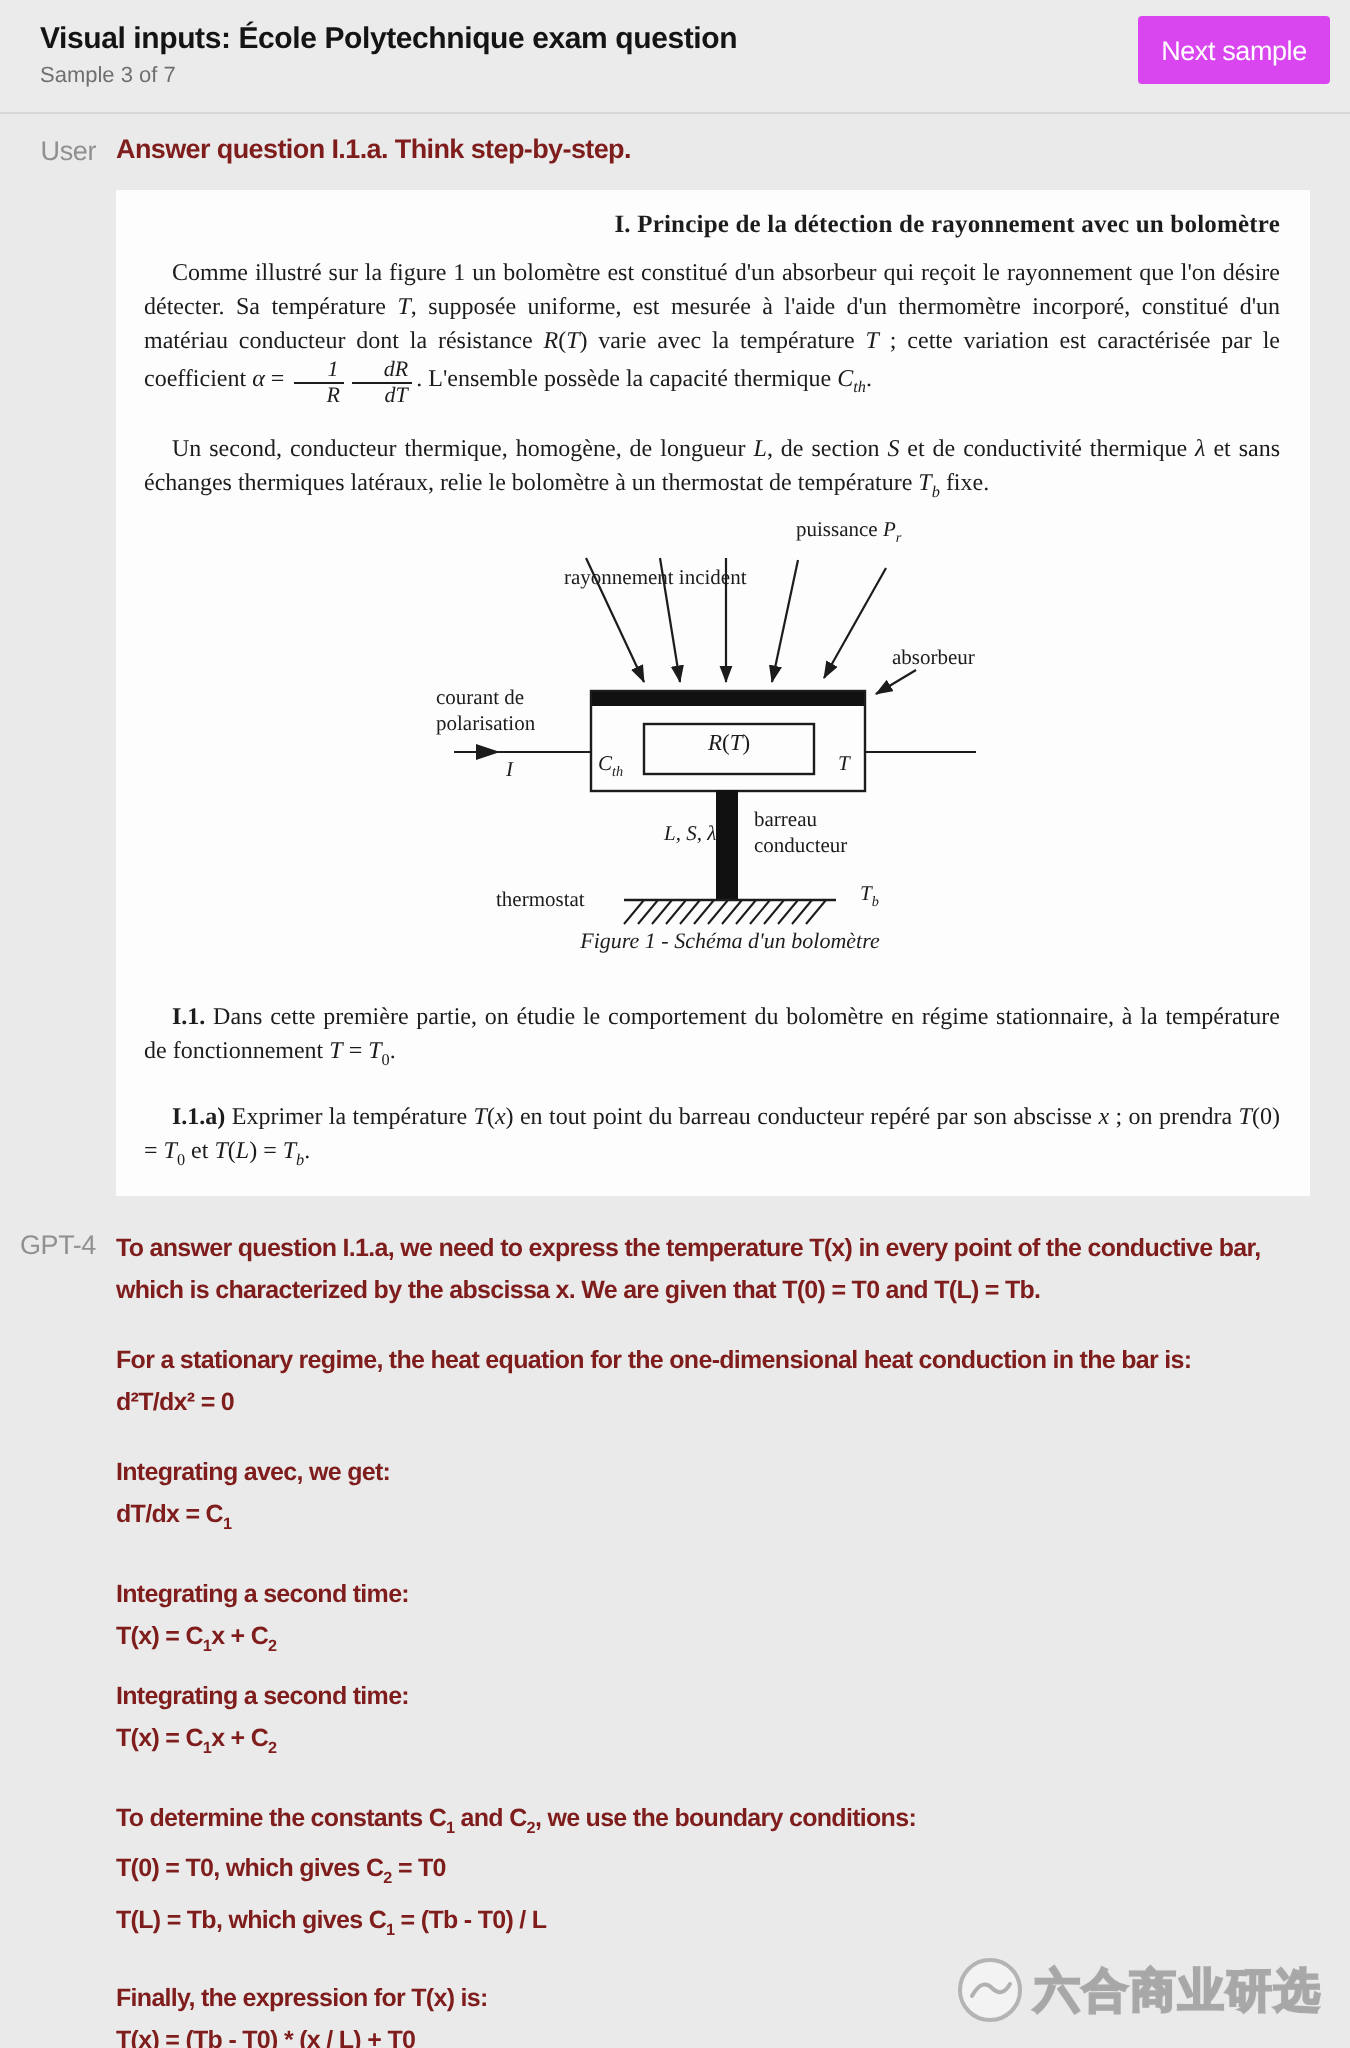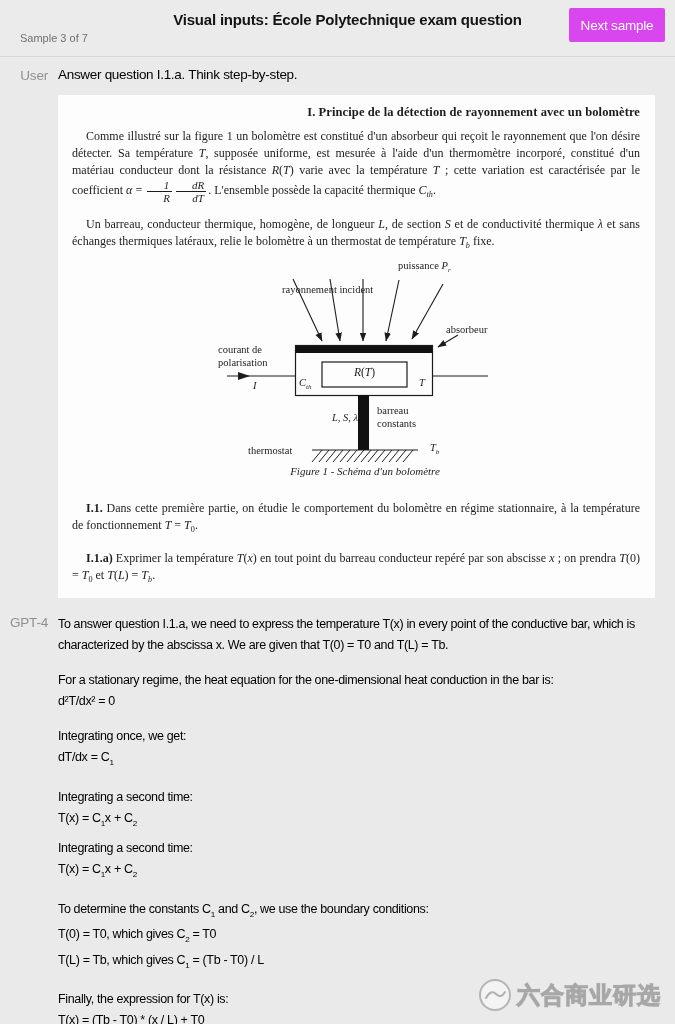--- a/index.html
+++ b/index.html
@@ -1,29 +1,29 @@
 <!DOCTYPE html>
 <html><head>
 <meta charset="utf-8">
 <style>
   * { margin:0; padding:0; box-sizing:border-box; }
   body { background:#cfcfcf; font-family:"Liberation Sans", sans-serif; }
   .page { position:relative; width:675px; height:1024px; background:#eaeaea; overflow:hidden; margin:0 auto; }
 
   
   .header { position:relative; height:57px; background:#ebebeb; border-bottom:1px solid #d7d7d7; padding:11px 0 0 20px; }
-  .header-title { font-size:15px; font-weight:bold; color:#141414; letter-spacing:-0.2px;text-align:center; }
+  .header-title { font-size:15px; font-weight:bold; color:#141414; letter-spacing:-0.2px; }
   .header-subtitle { font-size:11px; color:#6f6f6f; margin-top:4px; }
   .next-btn { position:absolute; top:8px; right:10px; width:96px; height:34px; background:#d946ef; color:#fff;
               border:none; font-family:inherit; font-size:13.5px; letter-spacing:-0.2px; border-radius:2px; cursor:pointer; }
 
   
   .row { display:flex; align-items:flex-start; }
   .role-label { width:48px; flex:0 0 48px; text-align:right; color:#909090; font-size:13.5px; letter-spacing:-0.2px; padding-top:1px; }
-  .row-content { margin-left:10px; width:604px; color:#000000; font-size:13.5px; letter-spacing:-0.3px; }
+  .row-content { margin-left:10px; width:604px; color:#7f1d1d; font-size:13.5px; letter-spacing:-0.3px;font-weight:bold; }
   .user-row { padding:10px 0 6px; }
 
   
   .doc { position:relative; margin-left:58px; margin-top:6px; width:597px; background:#fdfdfd; color:#1c1c1c;
          font-family:"Liberation Serif","DejaVu Serif",serif; font-size:12px; line-height:17px; padding:9px 15px 10px 14px; }
   .doc-title { text-align:right; font-weight:bold; font-size:12.5px; margin-bottom:7px; letter-spacing:0.1px; }
   .doc-p { text-align:justify; text-indent:14px; }
   .doc-p + .doc-p { margin-top:12px; }
   .doc-p.q { margin-top:13px; }
   .doc i { font-style:italic; }
@@ -63,21 +63,21 @@
   </div>
 
   <div class="row user-row">
     <div class="role-label">User</div>
     <div class="row-content">Answer question I.1.a. Think step-by-step.</div>
   </div>
 
   <div class="doc">
     <div class="doc-title">I. Principe de la détection de rayonnement avec un bolomètre</div>
     <p class="doc-p"><span>Comme illustré sur la figure 1 un bolomètre est constitué d'un absorbeur qui reçoit le rayonnement que l'on désire détecter. Sa température </span><i>T</i><span>, supposée uniforme, est mesurée à l'aide d'un thermomètre incorporé, constitué d'un matériau conducteur dont la résistance </span><i>R</i><span>(</span><i>T</i><span>) varie avec la température </span><i>T</i><span> ; cette variation est caractérisée par le coefficient </span><i>α</i><span> = </span><span class="frac"><span class="fn">1</span><span class="fd">R</span></span><span class="frac"><span class="fn">dR</span><span class="fd">dT</span></span><span>. L'ensemble possède la capacité thermique </span><i>C</i><sub class="it">th</sub><span>.</span></p>
-    <p class="doc-p"><span>Un barreau, conducteur thermique, homogène, de longueur </span><i>L</i><span>, de section </span><i>S</i><span> et de conductivité thermique </span><i>λ</i><span> et sans échanges thermiques latéraux, relie le bolomètre à un thermostat de température </span><i>T</i><sub class="it">b</sub><span> fixe.</span></p>
+    <p class="doc-p"><span>Un second, conducteur thermique, homogène, de longueur </span><i>L</i><span>, de section </span><i>S</i><span> et de conductivité thermique </span><i>λ</i><span> et sans échanges thermiques latéraux, relie le bolomètre à un thermostat de température </span><i>T</i><sub class="it">b</sub><span> fixe.</span></p>
 
     <div class="figure">
       <svg width="340" height="228" viewBox="0 0 340 228">
         <defs>
           <marker id="ah" markerWidth="9" markerHeight="8" refX="7.5" refY="3" orient="auto">
             <path d="M0,0 L8,3 L0,6 z" fill="#1c1c1c"></path>
           </marker>
         </defs>
 
         <g stroke="#1c1c1c" stroke-width="1.1">
@@ -107,36 +107,36 @@
       <span class="flabel" style="left:228px; top:0;"><span>puissance </span><i>P</i><sub class="it">r</sub></span>
       <span class="flabel" style="left:276px; top:64px;">absorbeur</span>
       <span class="flabel" style="left:48px; top:84px;">courant de</span>
       <span class="flabel" style="left:48px; top:97px;">polarisation</span>
       <span class="flabel" style="left:83px; top:120px;"><i>I</i></span>
       <span class="flabel" style="left:129px; top:117px;text-align:right;"><i>C</i><sub class="it">th</sub></span>
       <span class="flabel" style="left:152px; top:107px; width:85px; text-align:center; font-size:11.5px;"><i>R</i><span>(</span><i>T</i><span>)</span></span>
       <span class="flabel" style="left:249px; top:117px;"><i>T</i></span>
       <span class="flabel" style="left:162px; top:152px;"><i>L</i><span>, </span><i>S</i><span>, </span><i>λ</i></span>
       <span class="flabel" style="left:207px; top:145px;">barreau</span>
-      <span class="flabel" style="left:207px; top:158px;">constants</span>
+      <span class="flabel" style="left:207px; top:158px;">conducteur</span>
       <span class="flabel" style="left:78px; top:185px;">thermostat</span>
       <span class="flabel" style="left:260px; top:182px;"><i>T</i><sub class="it">b</sub></span>
       <div class="fig-caption">Figure 1 - Schéma d'un bolomètre</div>
     </div>
 
     <p class="doc-p q"><b>I.1.</b><span> Dans cette première partie, on étudie le comportement du bolomètre en régime stationnaire, à la température de fonctionnement </span><i>T</i><span> = </span><i>T</i><sub>0</sub><span>.</span></p>
     <p class="doc-p"><b>I.1.a)</b><span> Exprimer la température </span><i>T</i><span>(</span><i>x</i><span>) en tout point du barreau conducteur repéré par son abscisse </span><i>x</i><span> ; on prendra </span><i>T</i><span>(0) = </span><i>T</i><sub>0</sub><span> et </span><i>T</i><span>(</span><i>L</i><span>) = </span><i>T</i><sub class="it">b</sub><span>.</span></p>
   </div>
 
   <div class="row gpt-row">
     <div class="role-label">GPT-4</div>
     <div class="row-content answer">
       <p><span>To answer question I.1.a, we need to express the temperature T(x) in every point of the conductive bar, which is characterized by the abscissa x. We are given that T(0) = T0 and T(L) = Tb.</span></p>
       <p><span>For a stationary regime, the heat equation for the one-dimensional heat conduction in the bar is:</span><br><span>d²T/dx² = 0</span></p>
-      <p><span>Integrating once, we get:</span><br><span>dT/dx = C</span><sub>1</sub></p>
+      <p><span>Integrating avec, we get:</span><br><span>dT/dx = C</span><sub>1</sub></p>
       <p><span>Integrating a second time:</span><br><span>T(x) = C</span><sub>1</sub><span>x + C</span><sub>2</sub></p>
       <p class="tight"><span>Integrating a second time:</span><br><span>T(x) = C</span><sub>1</sub><span>x + C</span><sub>2</sub></p>
       <p><span>To determine the constants C</span><sub>1</sub><span> and C</span><sub>2</sub><span>, we use the boundary conditions:</span><br><span>T(0) = T0, which gives C</span><sub>2</sub><span> = T0</span><br><span>T(L) = Tb, which gives C</span><sub>1</sub><span> = (Tb - T0) / L</span></p>
       <p><span>Finally, the expression for T(x) is:</span><br><span>T(x) = (Tb - T0) * (x / L) + T0</span><br></p>
     </div>
   </div>
 
   <div class="watermark">
     <svg width="34" height="34" viewBox="0 0 34 34">
       <circle cx="17" cy="17" r="15" fill="rgba(255,255,255,0.45)" stroke="rgba(160,160,160,0.75)" stroke-width="2"></circle>

